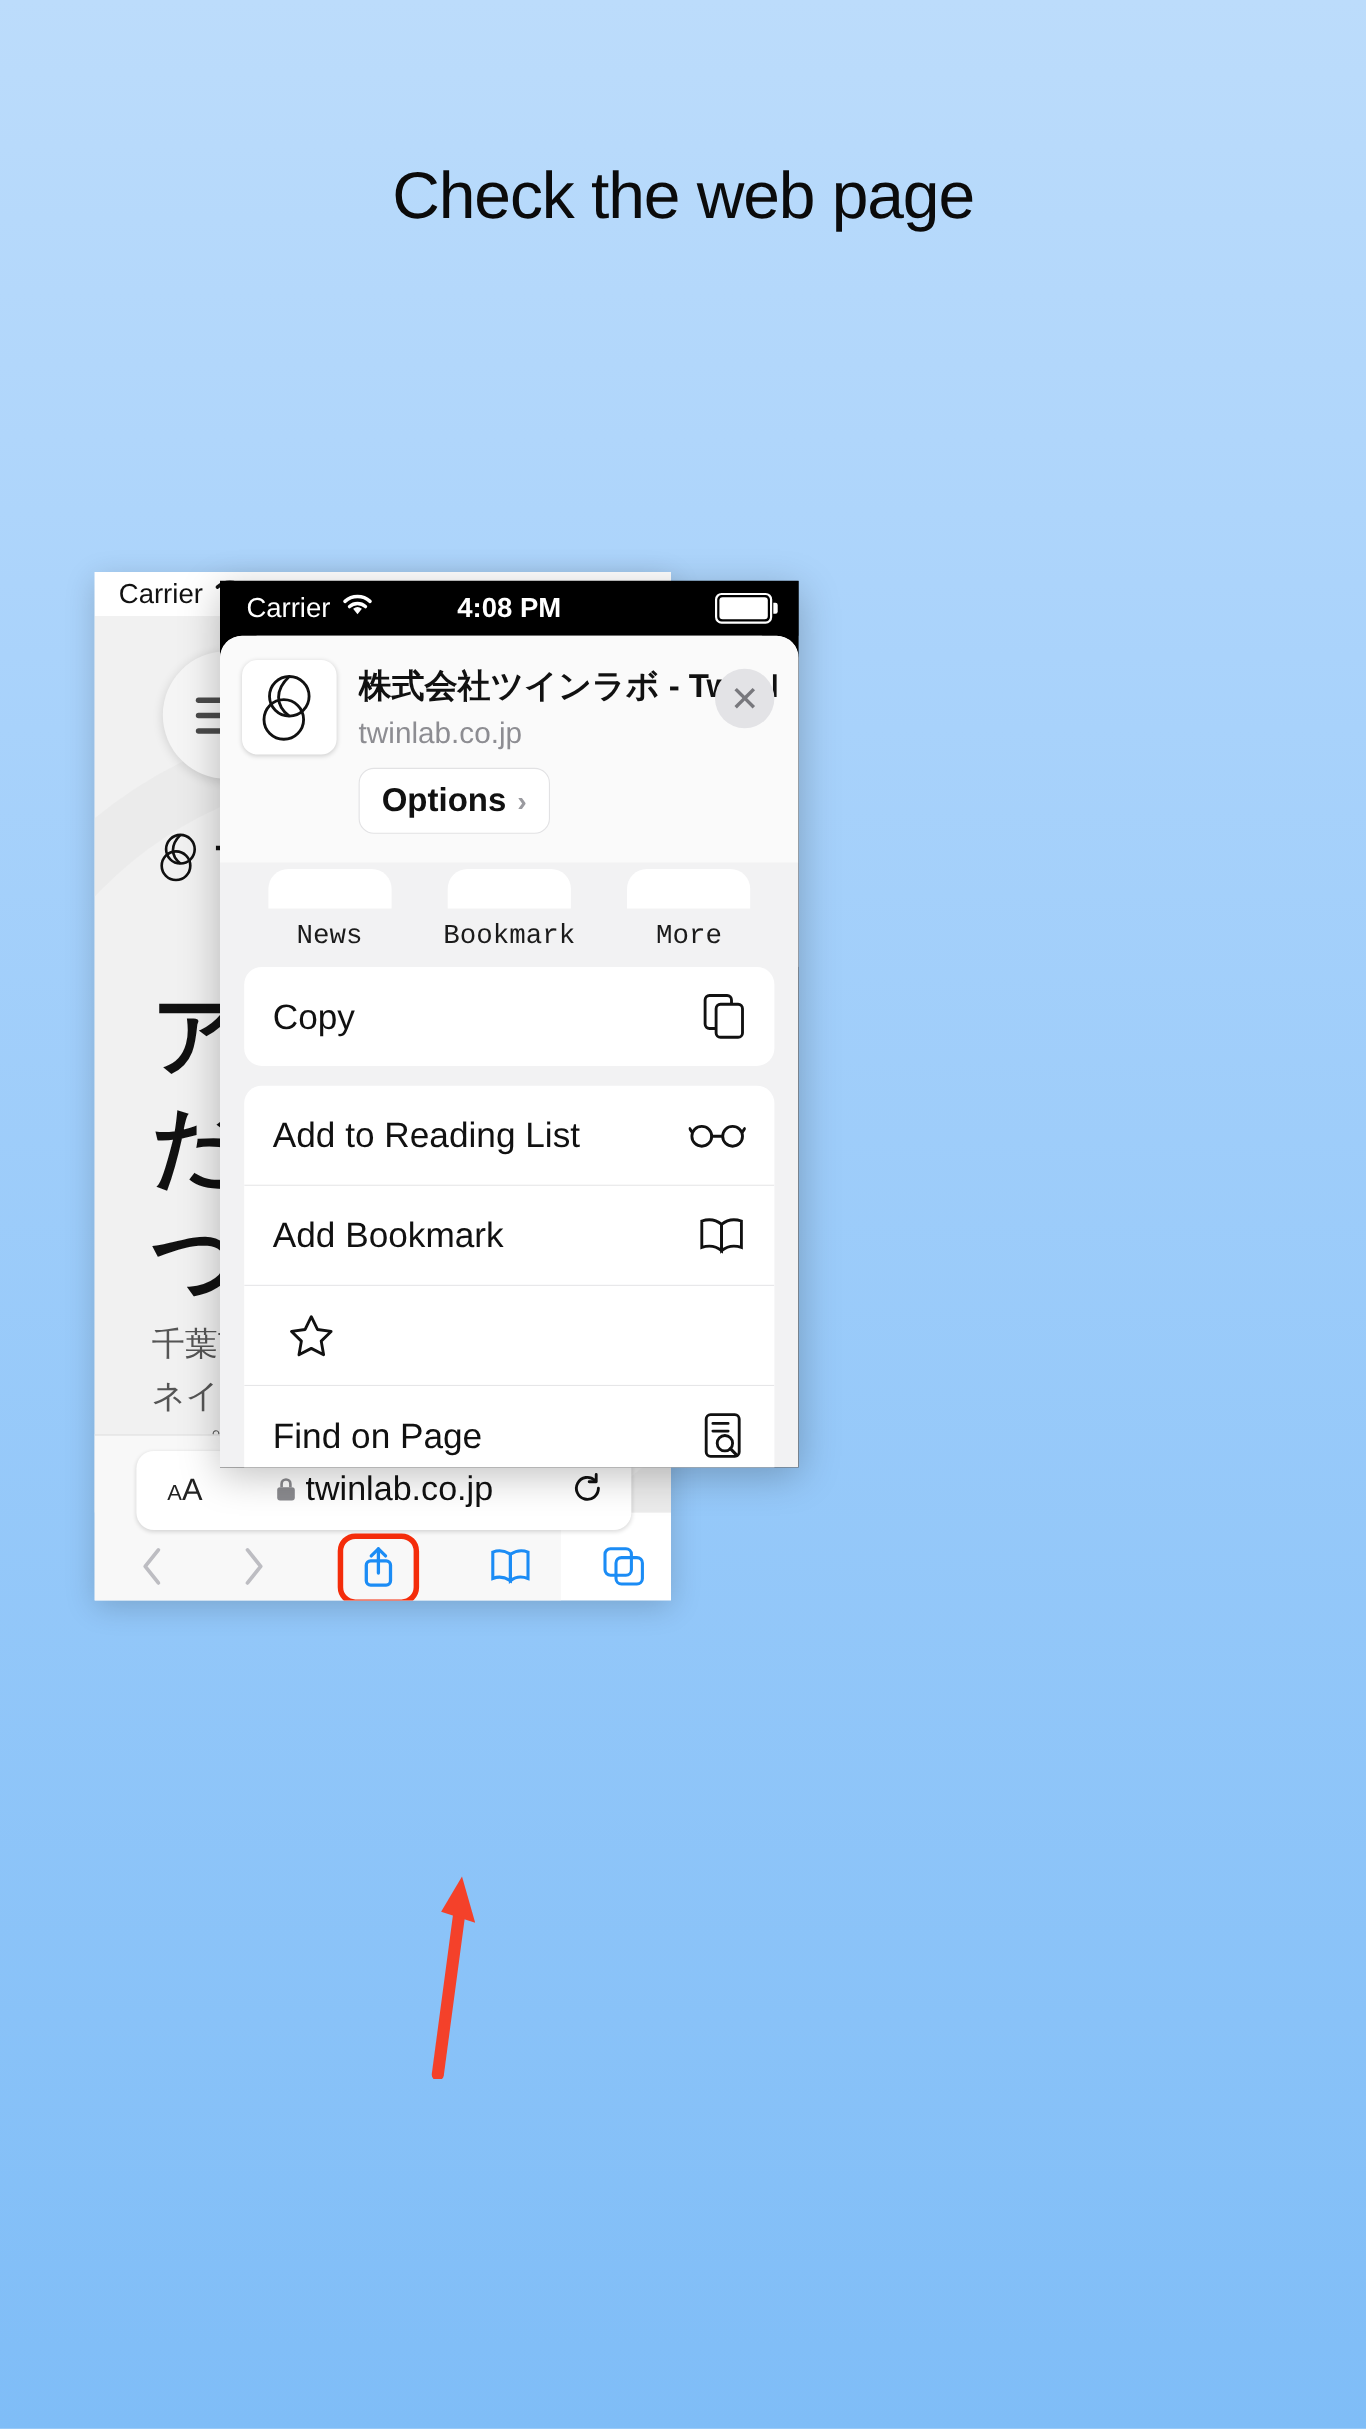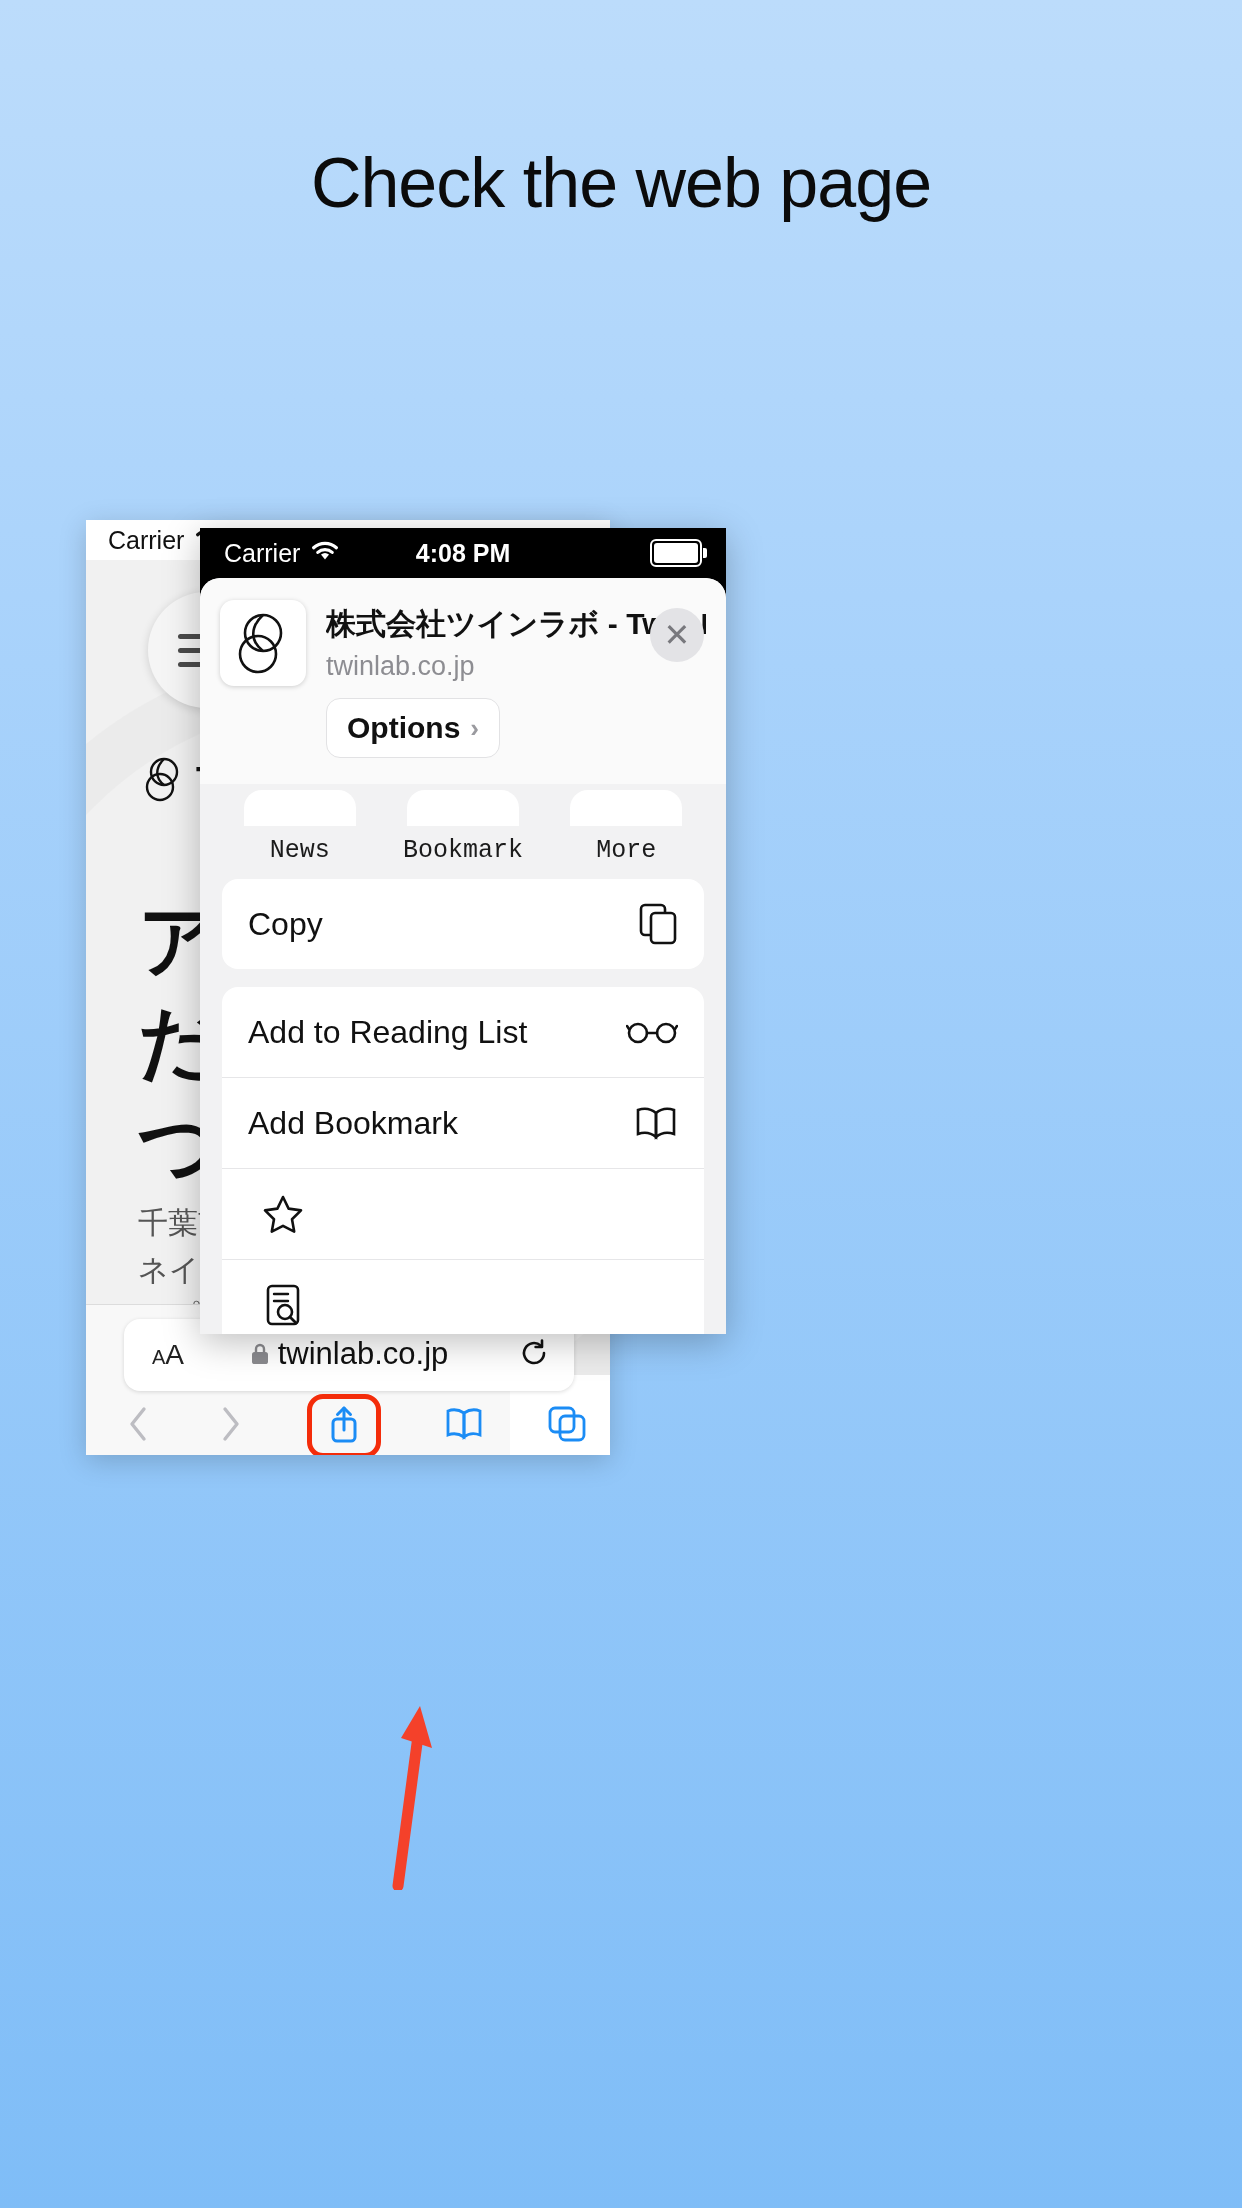--- a/index.html
+++ b/index.html
@@ -3,21 +3,21 @@
 <meta charset="utf-8">
 <style>
   html,body{margin:0;padding:0;}
   body{
     width:1242px;height:2208px;overflow:hidden;position:relative;
     font-family:"Liberation Sans","DejaVu Sans",sans-serif;
     background:linear-gradient(180deg,#bcdcfb 0%,#a8d2fb 30%,#7fbdf7 100%);
   }
   .headline{
     position:absolute;left:0;top:148px;width:1242px;text-align:center;
-    font-size:70px;line-height:1.0;color:#0b0b0b;font-weight:400;
+    font-size:60px;line-height:1.0;color:#0b0b0b;font-weight:400;
     letter-spacing:-1px;
   }
   .headline .l2{display:block;margin-top:14px;}
 
   
   .phone-back{
     position:absolute;left:86px;top:520px;width:524px;height:935px;
     background:#ffffff;overflow:hidden;
     box-shadow:0 6px 26px rgba(0,0,0,.18);
   }
@@ -344,20 +344,21 @@
         </span>
       </div>
       <div class="row">
         <span class="ic">
           <svg width="42" height="40" viewBox="0 0 42 40">
               <path d="M21 3l5.6 11.6L39 16.4l-9 8.8 2.2 12.4L21 31.8 9.8 37.6 12 25.2l-9-8.8 12.4-1.8z" stroke="#111" stroke-width="2.6" fill="none" stroke-linejoin="round"></path>
             </svg>
         </span>
       </div>
       <div class="row">
+        <span class="label">Find on Page</span>
         <span class="ic">
           <svg width="40" height="44" viewBox="0 0 40 44">
               <rect x="4" y="3" width="30" height="38" rx="4" stroke="#111" stroke-width="2.6" fill="none"></rect>
               <path d="M10 11h14M10 18h14" stroke="#111" stroke-width="2.4" stroke-linecap="round"></path>
               <circle cx="21" cy="29" r="7" stroke="#111" stroke-width="2.6" fill="#fff"></circle>
               <path d="M26 34l6 6" stroke="#111" stroke-width="2.8" stroke-linecap="round"></path>
             </svg>
         </span>
       </div>
 

